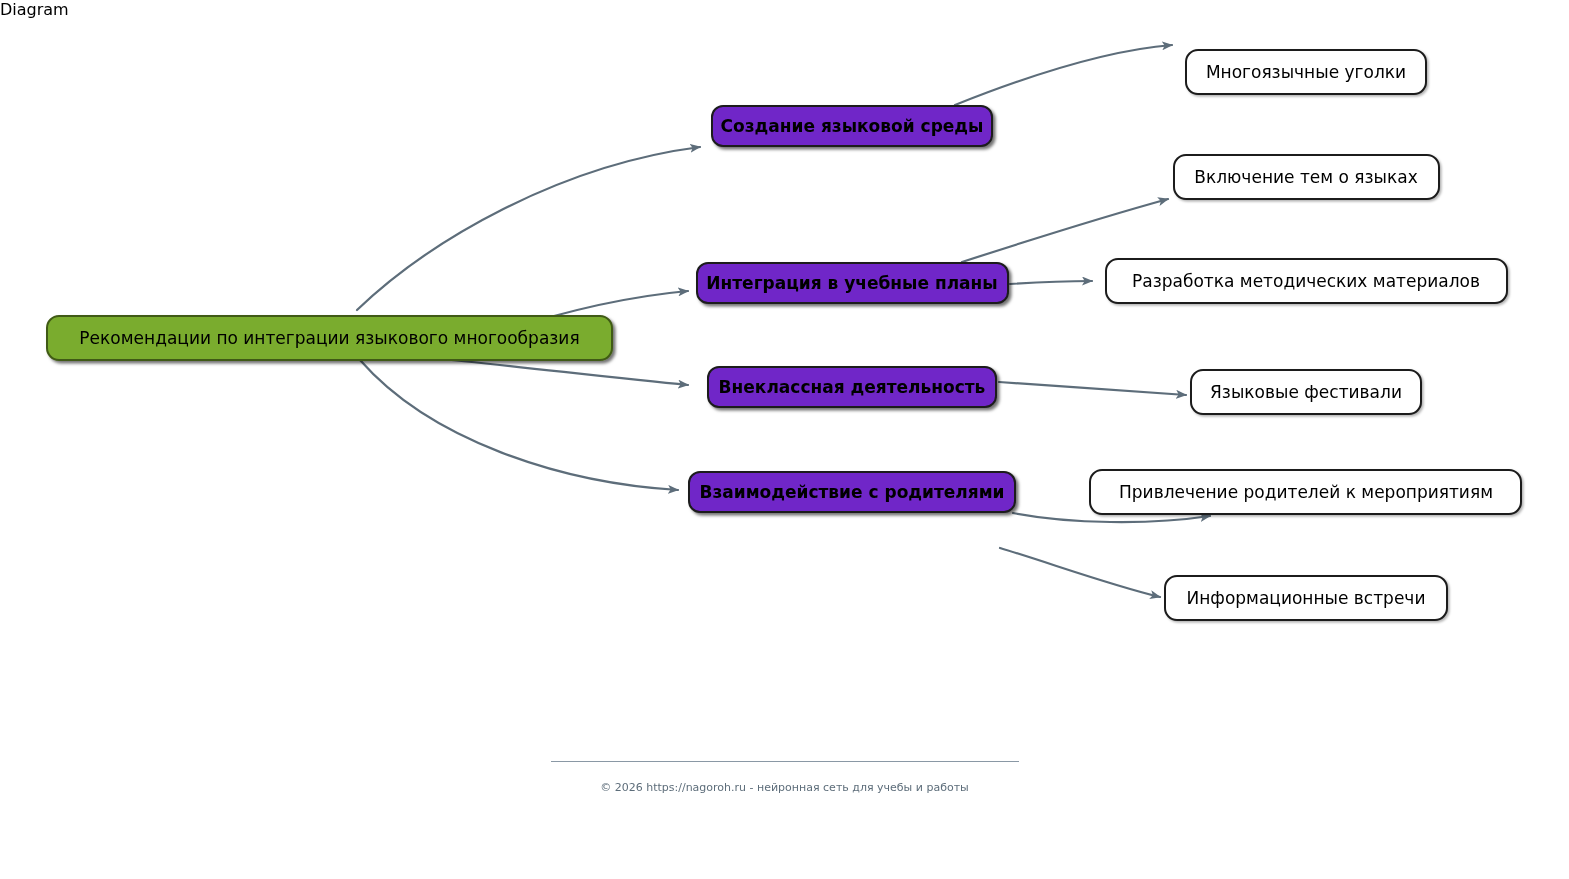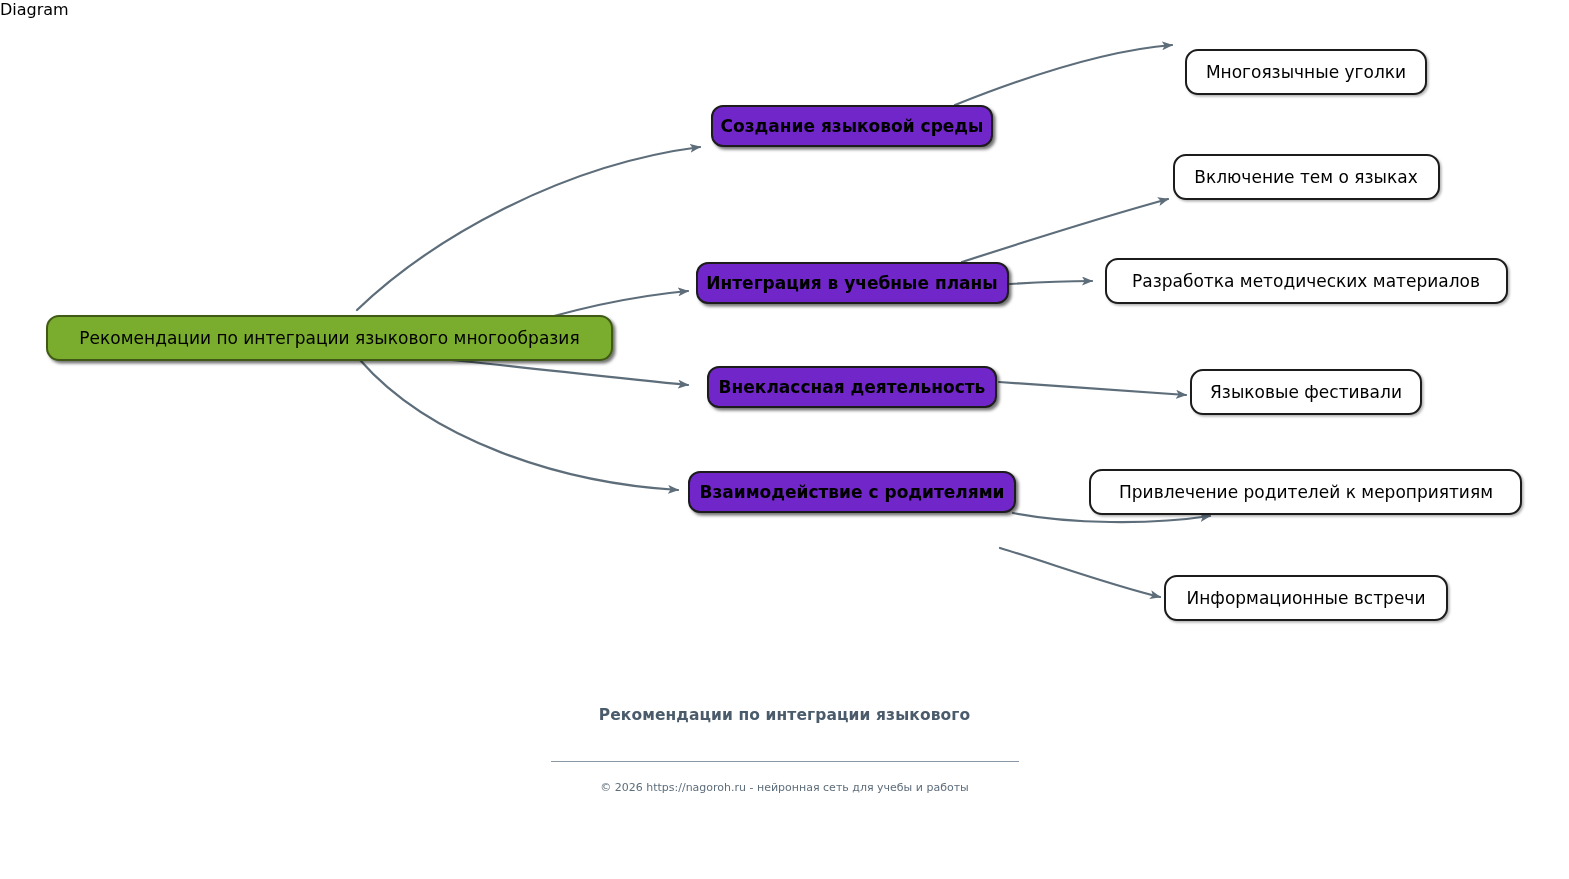--- a/index.html
+++ b/index.html
@@ -171,21 +171,20 @@
   </g>
 
   <g filter="url(#leafShadow)">
     <rect class="node-rect leaf" x="1165" y="576" width="282" height="44" rx="12" ry="12" fill="#ffffff"></rect>
     <text class="node-label" x="1306" y="599">Информационные встречи</text>
   </g>
 
 </svg>
 
 <div class="footer" id="footer-title" style="color: rgb(74, 92, 107);">
-  <div>Рекомендации по интеграции языкового</div>
 </div>
 
 <div id="footer-rule"></div>
 
 <div class="footer" id="footer-credit" style="color: rgb(93, 109, 122);">© 2026 https://nagoroh.ru - нейронная сеть для учебы и работы</div>
 
 
 
 <domain>Diagram</domain>
 

